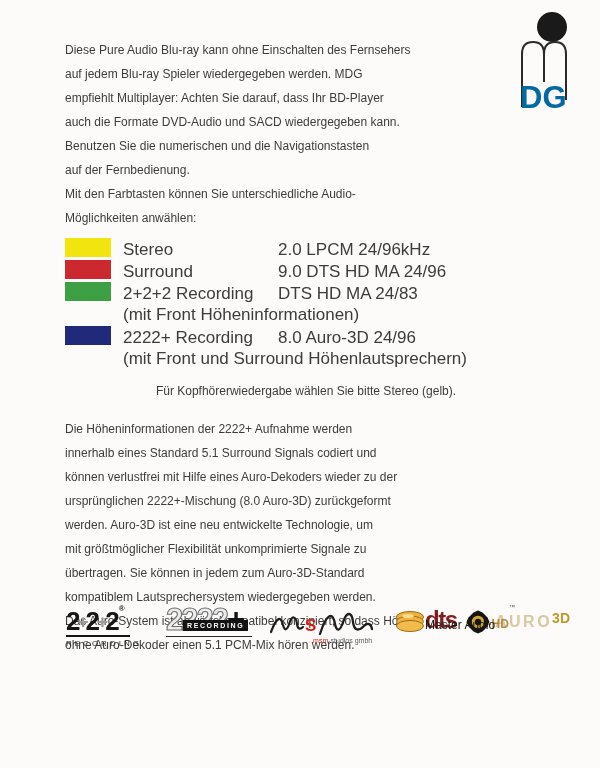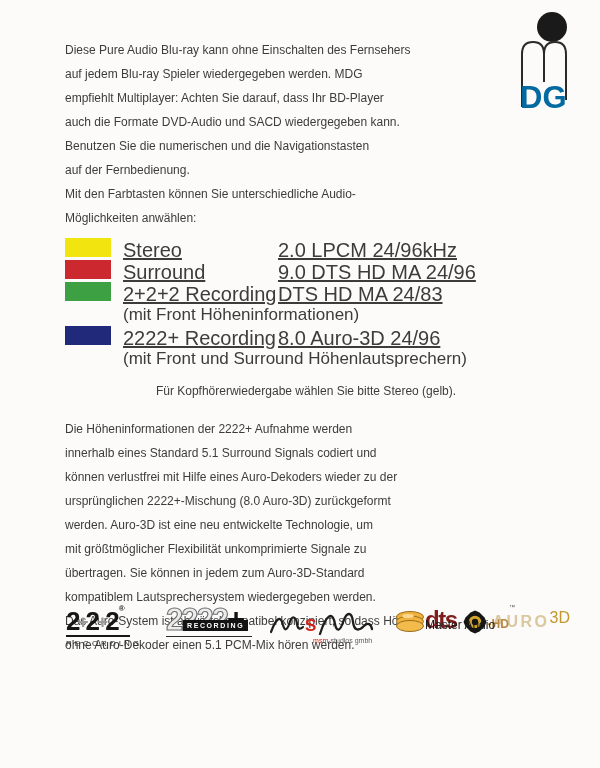--- a/index.html
+++ b/index.html
@@ -7,21 +7,21 @@
     position:relative;width:600px;height:768px;overflow:hidden;
     background:#fcfbf9;color:#3c3c3c;
     font-family:"Liberation Sans",sans-serif;
   }
   .content{position:absolute;left:65px;top:38px;width:482px;}
   .para{margin:0;font-size:12px;line-height:24px;white-space:pre-line;}
   
   .audio-table{margin-top:8px;}
   .t-row{display:grid;grid-template-columns:58px 155px 1fr;align-items:center;height:22px;}
   .swatch{width:46px;height:19px;display:inline-block;}
-  .t-label,.t-value{font-size:20px;line-height:22px;text-decoration:underline;}
+  .t-label,.t-value{font-size:17px;line-height:22px;}
   .t-note{font-size:17px;line-height:22px;height:22px;padding-left:58px;}
   .headphone{margin-top:9px;text-align:center;}
   .auro-para{margin-top:14px;}
   
   .mdg-logo{position:absolute;left:510px;top:8px;width:82px;height:112px;}
   .mdg-logo svg{position:absolute;left:0;top:0;}
   .mdg-dg{position:absolute;left:10px;top:74px;font-size:31px;font-weight:bold;
           color:#0369a1;letter-spacing:0;line-height:1;}
   
   .footer{position:absolute;left:66px;top:602px;right:30px;display:flex;
@@ -44,21 +44,21 @@
   .l-msm .tag .red{color:#cf2218;}
   .l-dts{position:relative;width:102px;margin-left:4px;margin-top:6px;height:44px;}
   .l-dts .disc{position:absolute;left:0;top:2px;}
   .l-dts .txt{position:absolute;left:30px;top:-2px;white-space:nowrap;}
   .l-dts .dts{font-size:24px;font-weight:900;letter-spacing:-1.5px;color:#7f1d1d;}
   .l-dts .hd{font-size:12px;font-weight:bold;color:#b98a45;margin-left:1px;padding-left:30px;}
   .l-dts .tm{font-size:6px;vertical-align:top;position:relative;top:-2px;color:#555;}
   .l-dts .sub{position:absolute;left:30px;top:10px;font-size:12px;color:#1a1a1a;white-space:nowrap;}
   .l-auro{display:flex;align-items:center;margin-left:10px;margin-top:8px;}
   .l-auro .name{font-size:16px;font-weight:bold;letter-spacing:2.5px;color:#d9c8a0;margin-left:5px;}
-  .l-auro .sup{font-size:16px;font-weight:normal;color:#c0982d;position:relative;top:-7px;margin-top:6px;}
+  .l-auro .sup{font-size:14px;font-weight:bold;color:#c0982d;position:relative;top:-7px;margin-top:6px;}
 </style>
 </head>
 <body>
 
 <div class="page">
 
   <div class="mdg-logo">
     <svg width="82" height="112" viewBox="0 0 82 112">
       <circle cx="42" cy="19" r="15" fill="#1a1a1a"></circle>
       <path d="M12,99 L12,46 Q12,34 23,34 Q34,34 34,46 L34,74 M34,46 Q34,34 45,34 Q56,34 56,46 L56,92" fill="none" stroke="#2a2a2a" stroke-width="2"></path>

